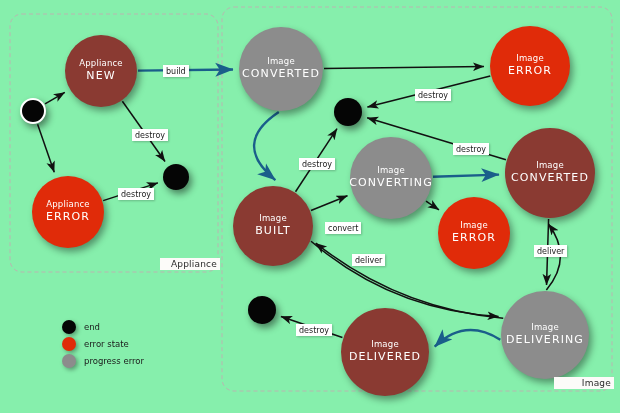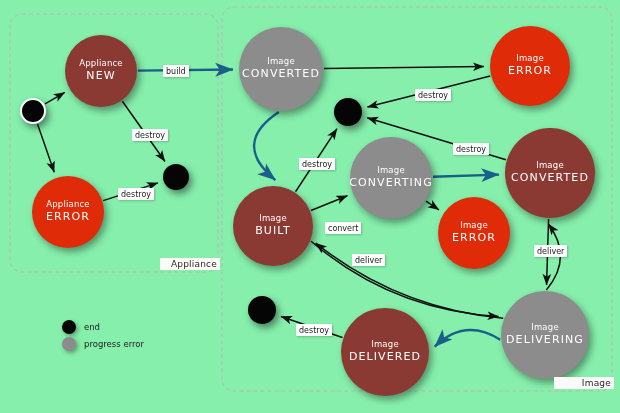--- a/index.html
+++ b/index.html
@@ -140,18 +140,22 @@
       <div class="grp-label" style="left: 160px; top: 258px; text-align: right; width: 54px;">Appliance</div>
       <div class="grp-label" style="left: 554px; top: 377px; text-align: right; width: 54px;">Image</div>
     </div>
 
   <div id="legend">
       <div class="leg-row">
         <div class="leg-swatch" style="background: rgb(5, 5, 5);"></div>
         <div class="leg-txt">end</div>
       </div>
       <div class="leg-row">
+        <div class="leg-swatch" style="background: rgb(224, 43, 9);"></div>
+        <div class="leg-txt">error state</div>
+      </div>
+      <div class="leg-row">
         <div class="leg-swatch" style="background: rgb(140, 140, 140);"></div>
         <div class="leg-txt">progress error</div>
       </div>
     </div>
 
 </div>
 
 </body></html>

